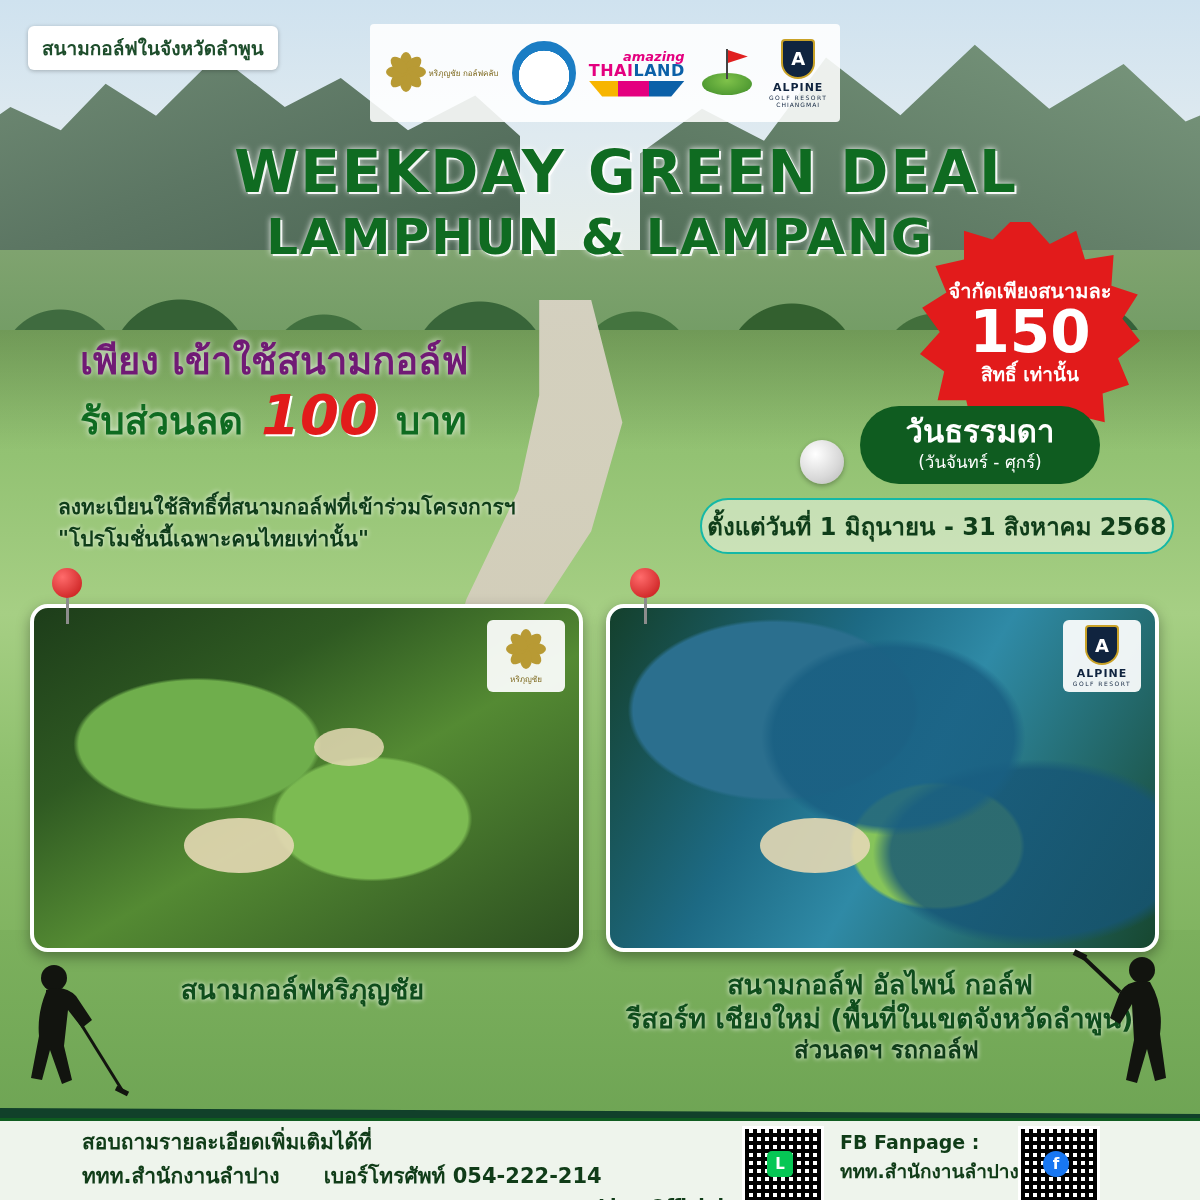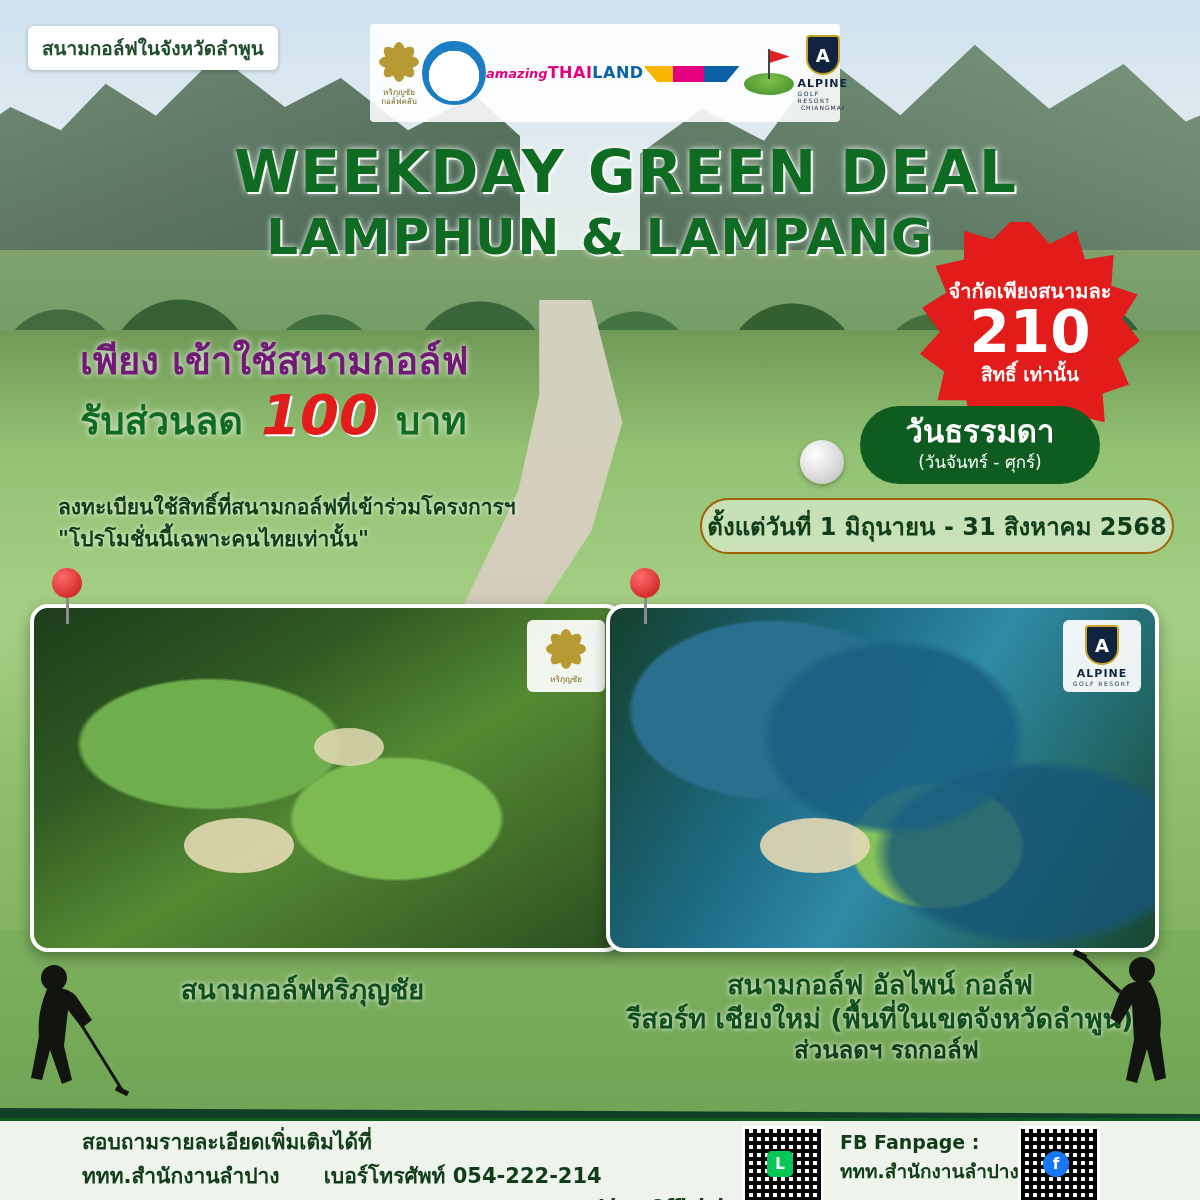--- a/index.html
+++ b/index.html
@@ -68,34 +68,34 @@
     box-shadow:0 1px 4px rgba(0,0,0,.25);
     white-space:nowrap;
   }
   .logo-bar{
     position:absolute;left:370px;top:24px;width:470px;height:98px;
     background:rgba(255,255,255,.88);
     border-radius:4px;
     display:flex;align-items:center;justify-content:space-around;
     padding:0 6px;box-sizing:border-box;
   }
-  .logo{display:flex;flex-direction:column;align-items:center;justify-content:center;height:88px;}
+  .logo{display:flex;flex-direction:row;align-items:center;justify-content:center;height:88px;}
   .logo-flower{width:46px;height:46px;position:relative;}
   .logo-flower span{
     position:absolute;left:17px;top:2px;width:12px;height:20px;border-radius:50% 50% 50% 50%;
     background:#b89a34;transform-origin:50% 100%;
   }
   .logo-cap{font-size:8px;color:#7a6417;margin-top:3px;text-align:center;line-height:1.1;}
   .logo-tat{
     width:58px;height:58px;border-radius:50%;border:3px solid #1b7dc4;
     background:radial-gradient(circle at 50% 55%,#ffffff 58%,#1b7dc4 59%);
     display:flex;align-items:center;justify-content:center;
     font-size:7px;color:#1b6fae;text-align:center;line-height:1.05;font-weight:bold;
   }
-  .logo-thailand{display:flex;flex-direction:row;align-items:center;}
+  .logo-thailand{display:flex;flex-direction:column;align-items:flex-end;}
   .amazing{font-size:13px;color:#e4007f;font-style:italic;font-weight:bold;line-height:1;}
   .thailand{font-size:16px;font-weight:bold;letter-spacing:.5px;line-height:1;}
   .thailand .t1{color:#e4007f;} .thailand .t2{color:#0b60a8;}
   .tri{width:96px;height:16px;margin-top:2px;
     background:linear-gradient(90deg,#f7b500 0 30%,#e4007f 30% 62%,#0b60a8 62% 100%);
     clip-path:polygon(0 0,100% 0,86% 100%,14% 100%);}
   .logo-golfgreen{width:58px;height:48px;position:relative;}
   .gg-green{position:absolute;left:4px;bottom:2px;width:50px;height:22px;border-radius:50%;
     background:radial-gradient(ellipse at 50% 35%,#7fc24a,#3f8c2a);}
   .gg-flagpole{position:absolute;left:28px;bottom:18px;width:2px;height:30px;background:#444;}
@@ -168,38 +168,37 @@
   }
   .pill-weekday{
     position:absolute;left:860px;top:406px;width:240px;height:78px;
     background:#0f5c20;border-radius:40px;color:#fff;
     display:flex;flex-direction:column;align-items:center;justify-content:center;
   }
   .pill-weekday .big{font-size:31px;font-weight:bold;line-height:1.05;}
   .pill-weekday .small{font-size:17px;}
   .pill-date{
     position:absolute;left:700px;top:498px;width:470px;height:52px;
-    border:2px solid #a16207;border-radius:30px;
+    border:2px solid #14b8a6;border-radius:30px;
     background:rgba(255,255,255,.45);
     display:flex;align-items:center;justify-content:center;
     color:#0f3d19;font-size:24px;font-weight:bold;
   }
 
   
   .card{
     position:absolute;width:545px;height:340px;border-radius:18px;
     border:4px solid #ffffff;overflow:hidden;
     box-shadow:0 5px 14px rgba(0,0,0,.35);
   }
   .card-left{left:30px;top:604px;
     background:
       radial-gradient(ellipse at 30% 40%,#6fae4c 0 22%,transparent 23%),
       radial-gradient(ellipse at 62% 62%,#7cbb52 0 20%,transparent 21%),
       linear-gradient(150deg,#1d3d1a 0%,#2f5a22 30%,#548a33 55%,#2c4f20 100%);
-    padding-left: 40px;
   }
   .card-right{left:606px;top:604px;
     background:
       radial-gradient(ellipse at 60% 70%,#86c45a 0 18%,transparent 19%),
       radial-gradient(ellipse at 30% 30%,#2b6f8e 0 26%,transparent 27%),
       linear-gradient(120deg,#14402c 0%,#1d6a84 35%,#2f8aa6 55%,#17472f 100%);
   }
   .card-water{
     position:absolute;left:0;top:0;width:100%;height:100%;
     background:radial-gradient(ellipse at 52% 38%,rgba(25,95,130,.85) 0 30%,transparent 33%),
@@ -343,21 +342,21 @@
       <div class="alpine-sub">GOLF RESORT</div>
       <div class="alpine-city">CHIANGMAI</div>
     </div>
   </div>
 
   <div class="headline">WEEKDAY GREEN DEAL</div>
   <div class="headline2">LAMPHUN &amp; LAMPANG</div>
 
   <div class="burst">
     <div class="burst-top">จำกัดเพียงสนามละ</div>
-    <div class="burst-num">210</div>
+    <div class="burst-num">150</div>
     <div class="burst-bot">สิทธิ์ เท่านั้น</div>
   </div>
 
   <div class="promo1">เพียง เข้าใช้สนามกอล์ฟ</div>
   <div class="promo2">
     <span>รับส่วนลด</span>
     <span class="num">100</span>
     <span>บาท</span>
   </div>
   <div class="note-lines">

